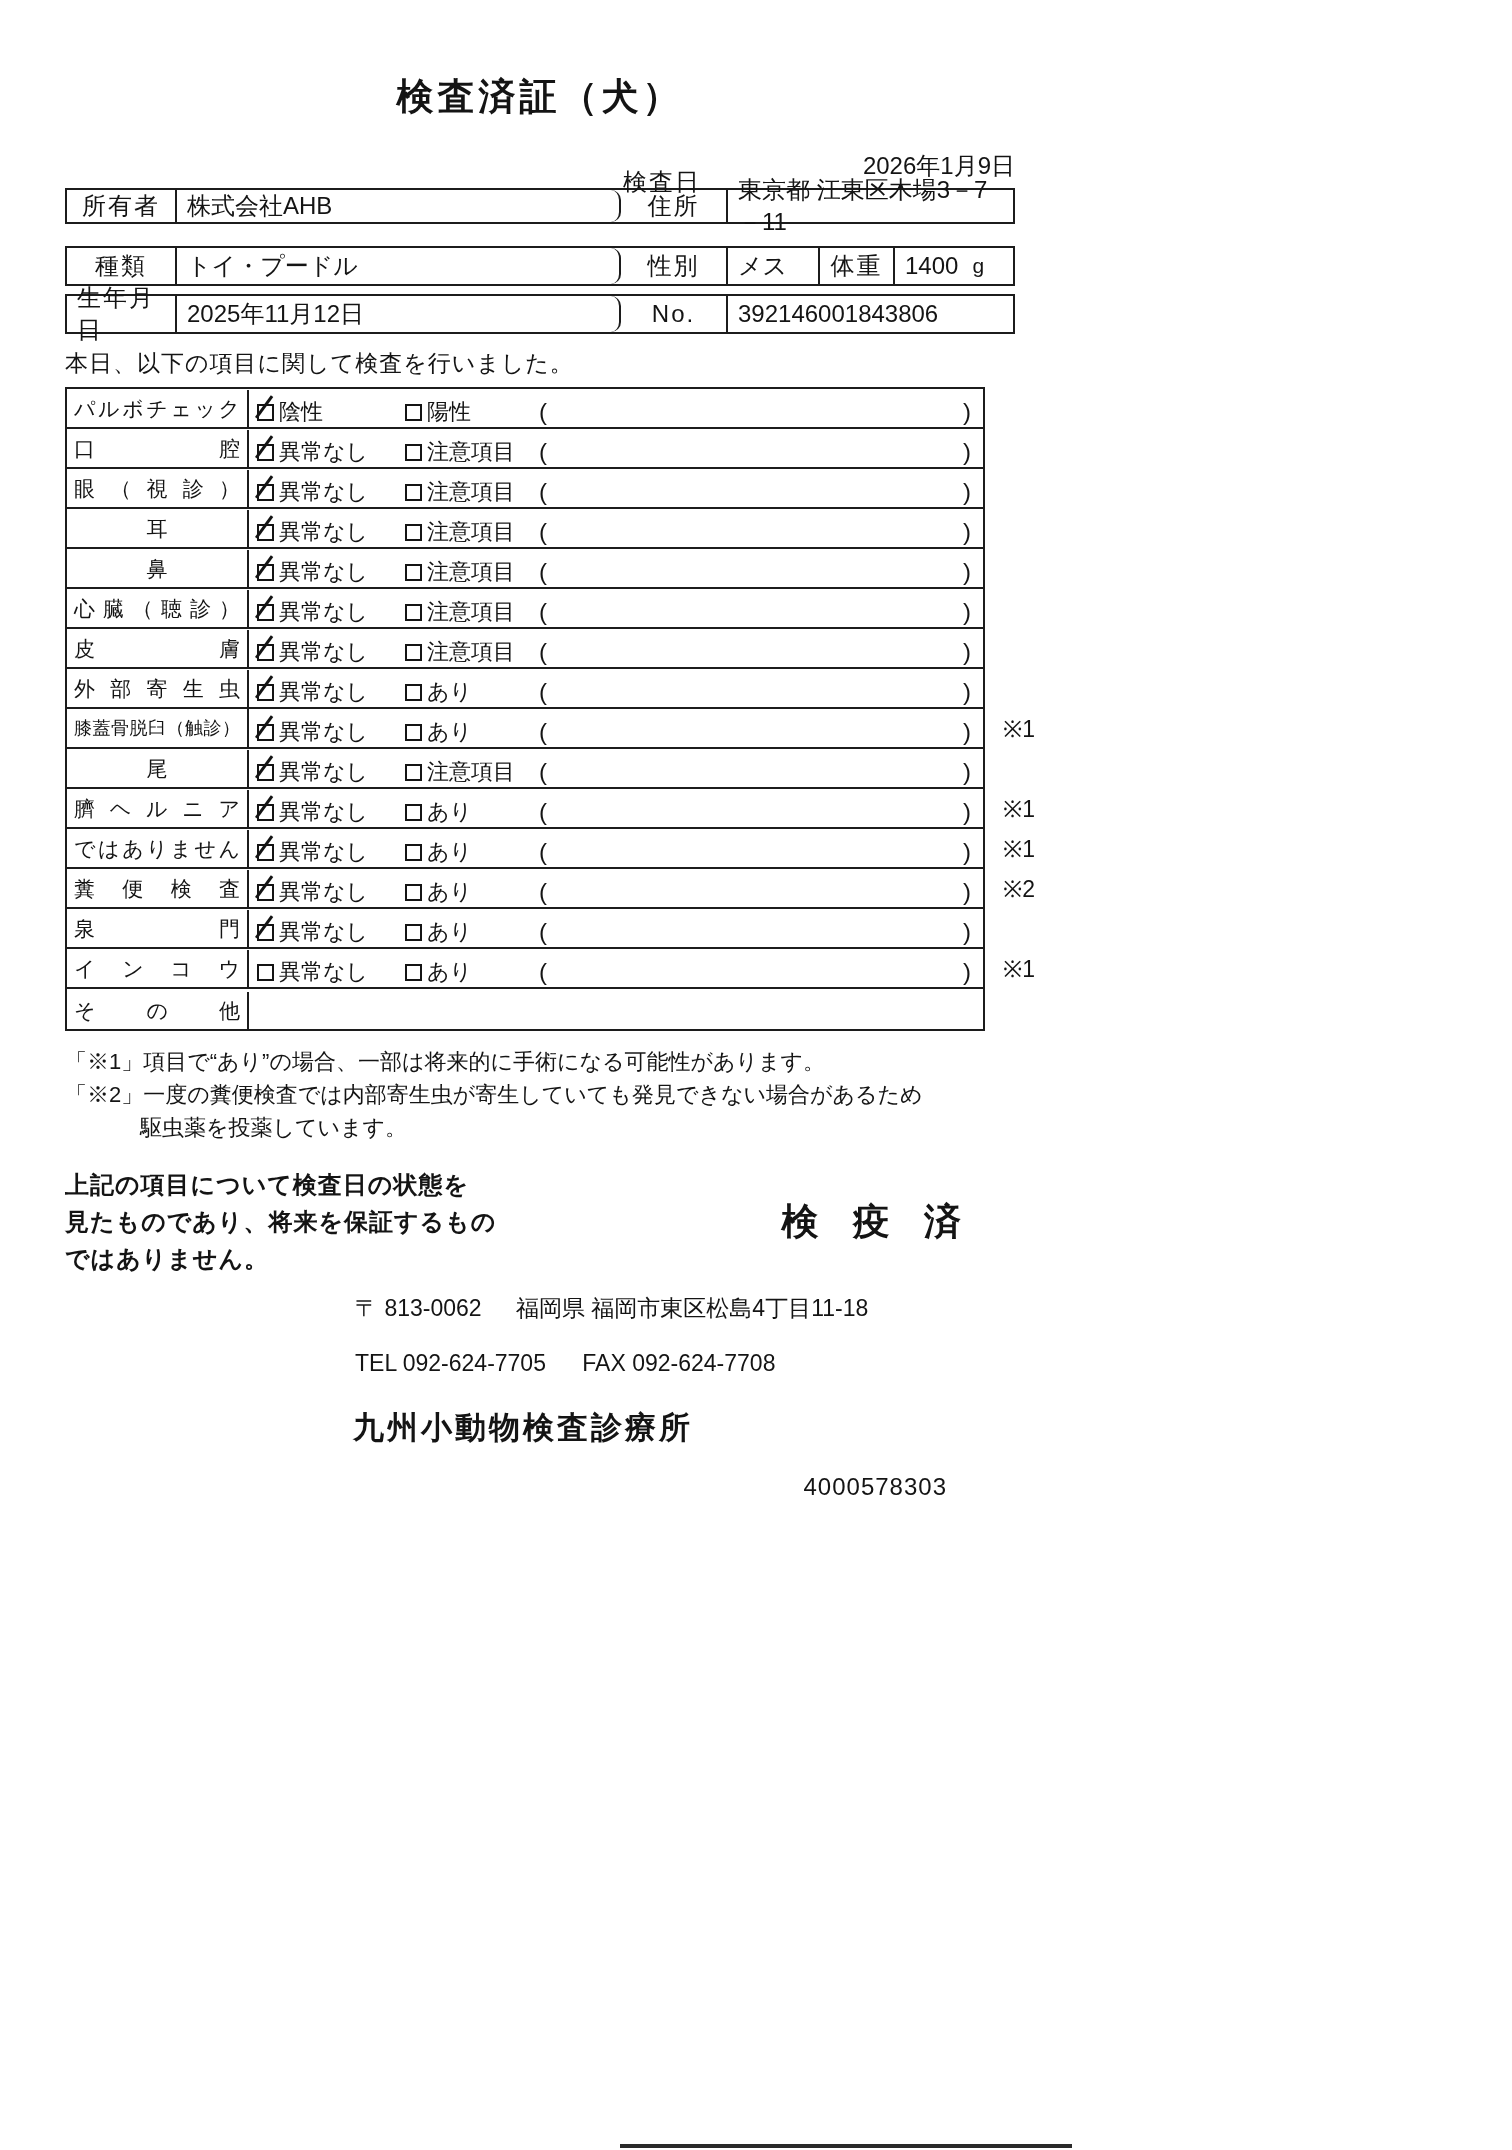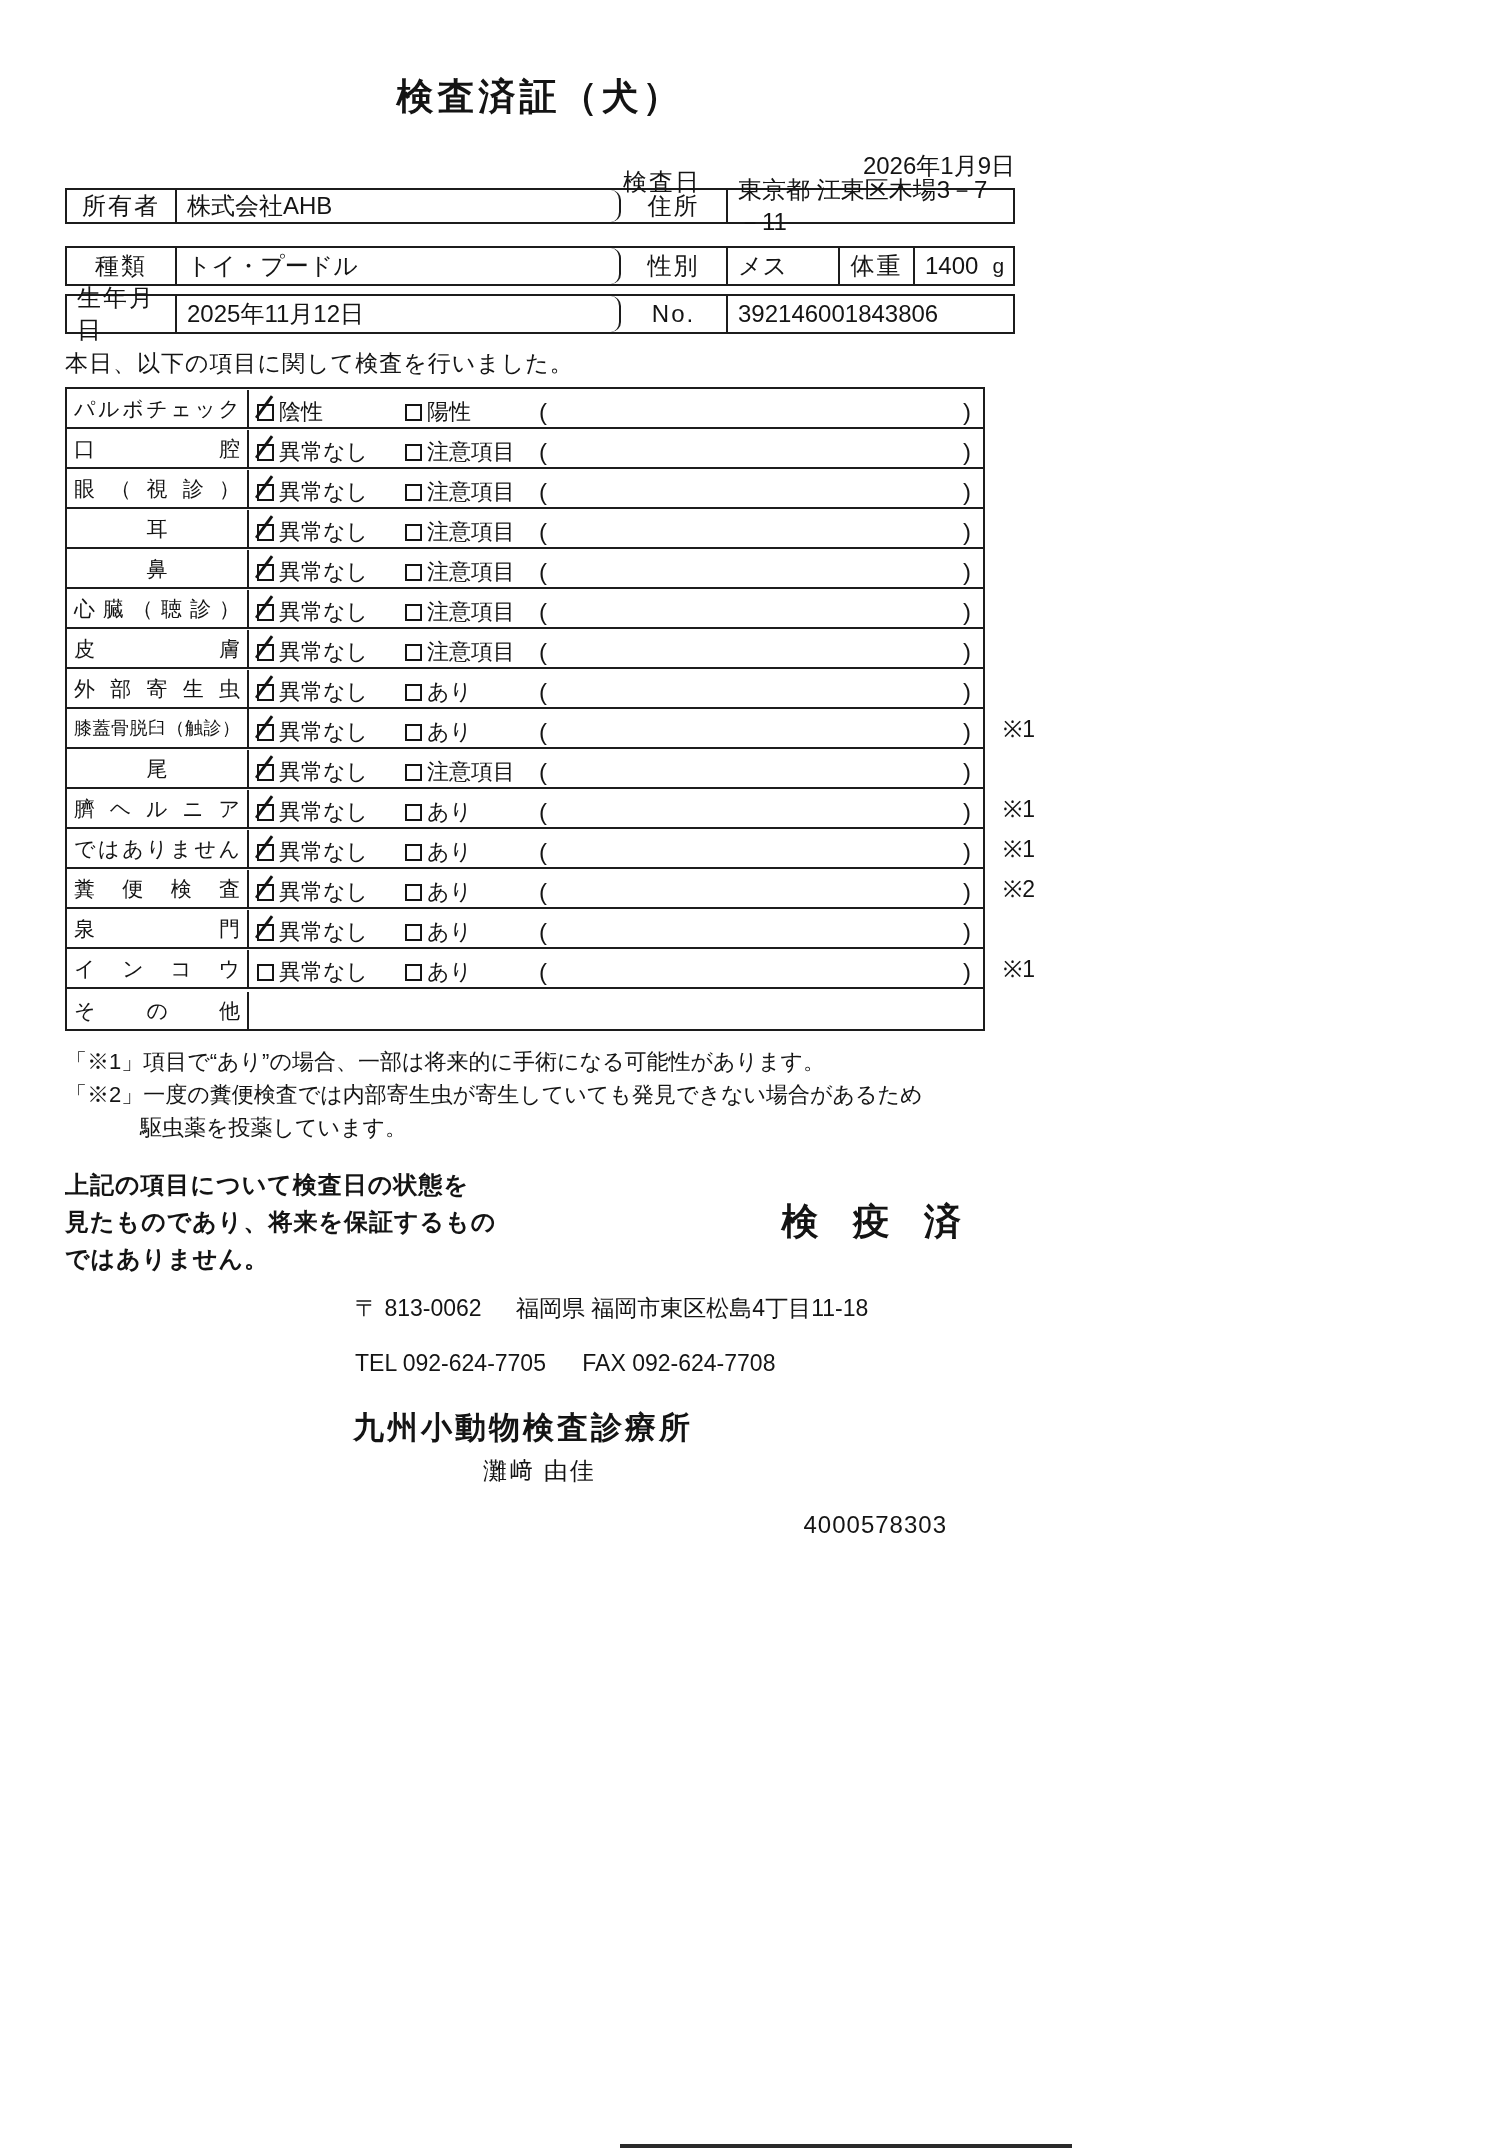--- a/index.html
+++ b/index.html
@@ -26,21 +26,21 @@
   .cell.hd { justify-content:center; border-right:2px solid #1c1c1c; letter-spacing:2px; }
   .br { border-right:2px solid #1c1c1c; }
 
   .owner-box { margin-top:6px; height:36px; }
   .breed-box { margin-top:22px; height:40px; }
   .birth-box { margin-top:8px; height:40px; }
 
   .w110 { width:110px; flex:none; }
   .w370 { width:444px; flex:none;border-radius:10px; }
   .w95  { width:107px;  flex:none; }
-  .w100 { width:112px; flex:none; }
+  .w100 { width:92px; flex:none; }
   .w75  { width:75px;  flex:none; }
   .grow { flex:1; }
   .weight-val { justify-content:flex-start; }
   .weight-val .unit { font-size:21px; margin-left:14px; margin-right:18px; }
 
   .intro { margin-top:14px; font-size:23px; letter-spacing:1px; }
 
   .insp-table { margin-top:8px; width:920px; border:2px solid #1c1c1c; }
   .insp-row { position:relative; display:flex; height:40px; border-bottom:2px solid #1c1c1c;align-items:flex-end; }
   .insp-row:last-child { border-bottom:none; }
@@ -333,19 +333,18 @@
       <span class="postal">〒 813-0062</span>
       <span>福岡県 福岡市東区松島4丁目11-18</span>
     </div>
 
     <div class="tel-line">
       <span>TEL 092-624-7705</span>
       <span class="fax">FAX 092-624-7708</span>
     </div>
 
     <div class="clinic-name">九州小動物検査診療所</div>
-    <div class="vet-name">灘﨑 由佳</div>
 
     <div class="doc-number">4000578303</div>
   </div>
 
   <div class="scan-edge"></div>
 </div>
 
 </body></html>

